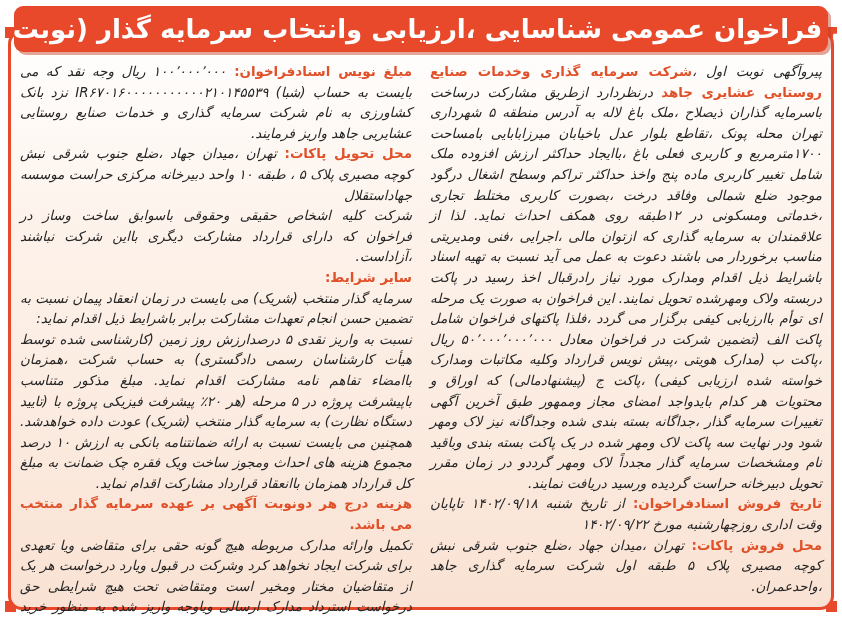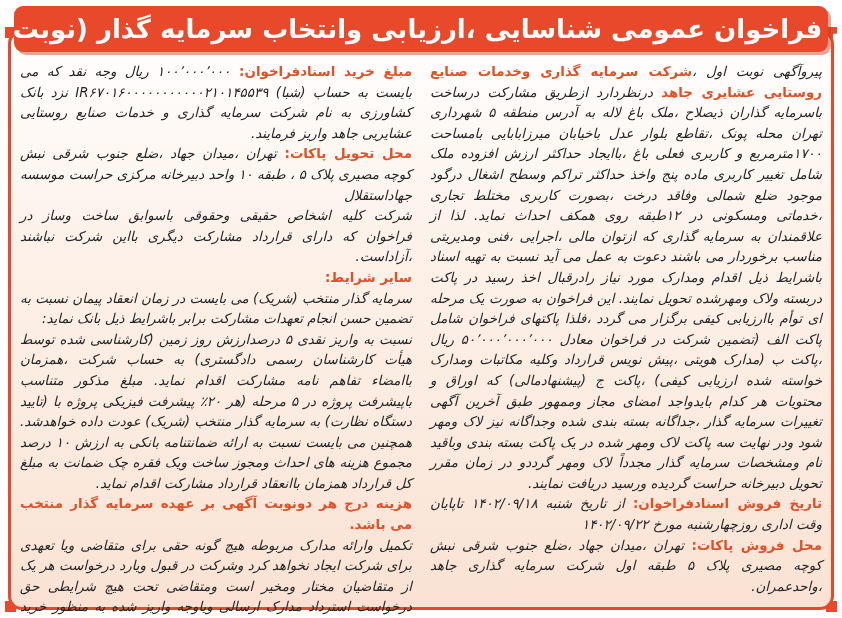--- a/index.html
+++ b/index.html
@@ -74,24 +74,24 @@
     <span class="title">آگهی فراخوان عمومی شناسایی ،ارزیابی وانتخاب سرمایه گذار (نوبت دوم)</span>
   </div>
 
   <div class="columns">
     <div class="col">
         <p><span class="txt">پیروآگهی نوبت اول ،</span><span class="lead">شرکت سرمایه گذاری وخدمات صنایع روستایی عشایری جاهد</span><span class="txt"> درنظردارد ازطریق مشارکت درساخت باسرمایه گذاران ذیصلاح ،ملک باغ لاله به آدرس منطقه ۵ شهرداری تهران محله پونک ،تقاطع بلوار عدل باخیابان میرزابابایی بامساحت ۱۷۰۰مترمربع و کاربری فعلی باغ ،باایجاد حداکثر ارزش افزوده ملک شامل تغییر کاربری ماده پنج واخذ حداکثر تراکم وسطح اشغال درگود موجود ضلع شمالی وفاقد درخت ،بصورت کاربری مختلط تجاری ،خدماتی ومسکونی در ۱۲طبقه روی همکف احداث نماید. لذا از علاقمندان به سرمایه گذاری که ازتوان مالی ،اجرایی ،فنی ومدیریتی مناسب برخوردار می باشند دعوت به عمل می آید نسبت به تهیه اسناد باشرایط ذیل اقدام ومدارک مورد نیاز رادرقبال اخذ رسید در پاکت دربسته ولاک ومهرشده تحویل نمایند. این فراخوان به صورت یک مرحله ای توأم باارزیابی کیفی برگزار می گردد ،فلذا پاکتهای فراخوان شامل پاکت الف (تضمین شرکت در فراخوان معادل ۵۰٬۰۰۰٬۰۰۰٬۰۰۰ ریال ،پاکت ب (مدارک هویتی ،پیش نویس قرارداد وکلیه مکاتبات ومدارک خواسته شده ارزیابی کیفی) ،پاکت ج (پیشنهادمالی) که اوراق و محتویات هر کدام بایدواجد امضای مجاز وممهور طبق آخرین آگهی تغییرات سرمایه گذار ،جداگانه بسته بندی شده وجداگانه نیز لاک ومهر شود ودر نهایت سه پاکت لاک ومهر شده در یک پاکت بسته بندی وباقید نام ومشخصات سرمایه گذار مجدداً لاک ومهر گرددو در زمان مقرر تحویل دبیرخانه حراست گردیده ورسید دریافت نمایند.</span></p>
         <p><span class="lead">تاریخ فروش اسنادفراخوان: </span><span class="txt">از تاریخ شنبه ۱۴۰۲/۰۹/۱۸ تاپایان وقت اداری روزچهارشنبه مورخ ۱۴۰۲/۰۹/۲۲</span></p>
         <p><span class="lead">محل فروش پاکات: </span><span class="txt">تهران ،میدان جهاد ،ضلع جنوب شرقی نبش کوچه مصیری پلاک ۵ طبقه اول شرکت سرمایه گذاری جاهد ،واحدعمران.</span></p>
       </div>
     <div class="col">
-        <p><span class="lead">مبلغ خرید اسنادفراخوان: </span><span class="txt">۱۰۰٬۰۰۰٬۰۰۰ ریال وجه نقد که می بایست به حساب (شبا) IR۶۷۰۱۶۰۰۰۰۰۰۰۰۰۰۰۲۱۰۱۴۵۵۳۹ نزد بانک کشاورزی به نام شرکت سرمایه گذاری و خدمات صنایع روستایی عشایریی جاهد واریز فرمایند.</span></p>
+        <p><span class="lead">مبلغ نویس اسنادفراخوان: </span><span class="txt">۱۰۰٬۰۰۰٬۰۰۰ ریال وجه نقد که می بایست به حساب (شبا) IR۶۷۰۱۶۰۰۰۰۰۰۰۰۰۰۰۲۱۰۱۴۵۵۳۹ نزد بانک کشاورزی به نام شرکت سرمایه گذاری و خدمات صنایع روستایی عشایریی جاهد واریز فرمایند.</span></p>
         <p><span class="lead">محل تحویل پاکات: </span><span class="txt">تهران ،میدان جهاد ،ضلع جنوب شرقی نبش کوچه مصیری پلاک ۵ ، طبقه ۱۰ واحد دبیرخانه مرکزی حراست موسسه جهاداستقلال</span></p>
         <p><span class="txt">شرکت کلیه اشخاص حقیقی وحقوقی باسوابق ساخت وساز در فراخوان که دارای قرارداد مشارکت دیگری بااین شرکت نباشند ،آزاداست.</span></p>
         <p><span class="lead">سایر شرایط:</span></p>
-        <p><span class="txt">سرمایه گذار منتخب (شریک) می بایست در زمان انعقاد پیمان نسبت به تضمین حسن انجام تعهدات مشارکت برابر باشرایط ذیل بانک نماید:</span></p>
+        <p><span class="txt">سرمایه گذار منتخب (شریک) می بایست در زمان انعقاد پیمان نسبت به تضمین حسن انجام تعهدات مشارکت برابر باشرایط ذیل اقدام نماید:</span></p>
         <p><span class="txt">نسبت به واریز نقدی ۵ درصدارزش روز زمین (کارشناسی شده توسط هیأت کارشناسان رسمی دادگستری) به حساب شرکت ،همزمان باامضاء تفاهم نامه مشارکت اقدام نماید. مبلغ مذکور متناسب باپیشرفت پروژه در ۵ مرحله (هر ۲۰٪ پیشرفت فیزیکی پروژه با (تایید دستگاه نظارت) به سرمایه گذار منتخب (شریک) عودت داده خواهدشد. همچنین می بایست نسبت به ارائه ضمانتنامه بانکی به ارزش ۱۰ درصد مجموع هزینه های احداث ومجوز ساخت ویک فقره چک ضمانت به مبلغ کل قرارداد همزمان باانعقاد قرارداد مشارکت اقدام نماید.</span></p>
         <p><span class="lead">هزینه درج هر دونوبت آگهی بر عهده سرمایه گذار منتخب می باشد.</span></p>
         <p><span class="txt">تکمیل وارائه مدارک مربوطه هیچ گونه حقی برای متقاضی ویا تعهدی برای شرکت ایجاد نخواهد کرد وشرکت در قبول ویارد درخواست هر یک از متقاضیان مختار ومخیر است ومتقاضی تحت هیچ شرایطی حق درخواست استرداد مدارک ارسالی ویاوجه واریز شده به منظور خرید اسناد را از شرکت نخواهد داشت.</span></p>
       </div>
   </div>
 
 </div>
 
 </body></html>

